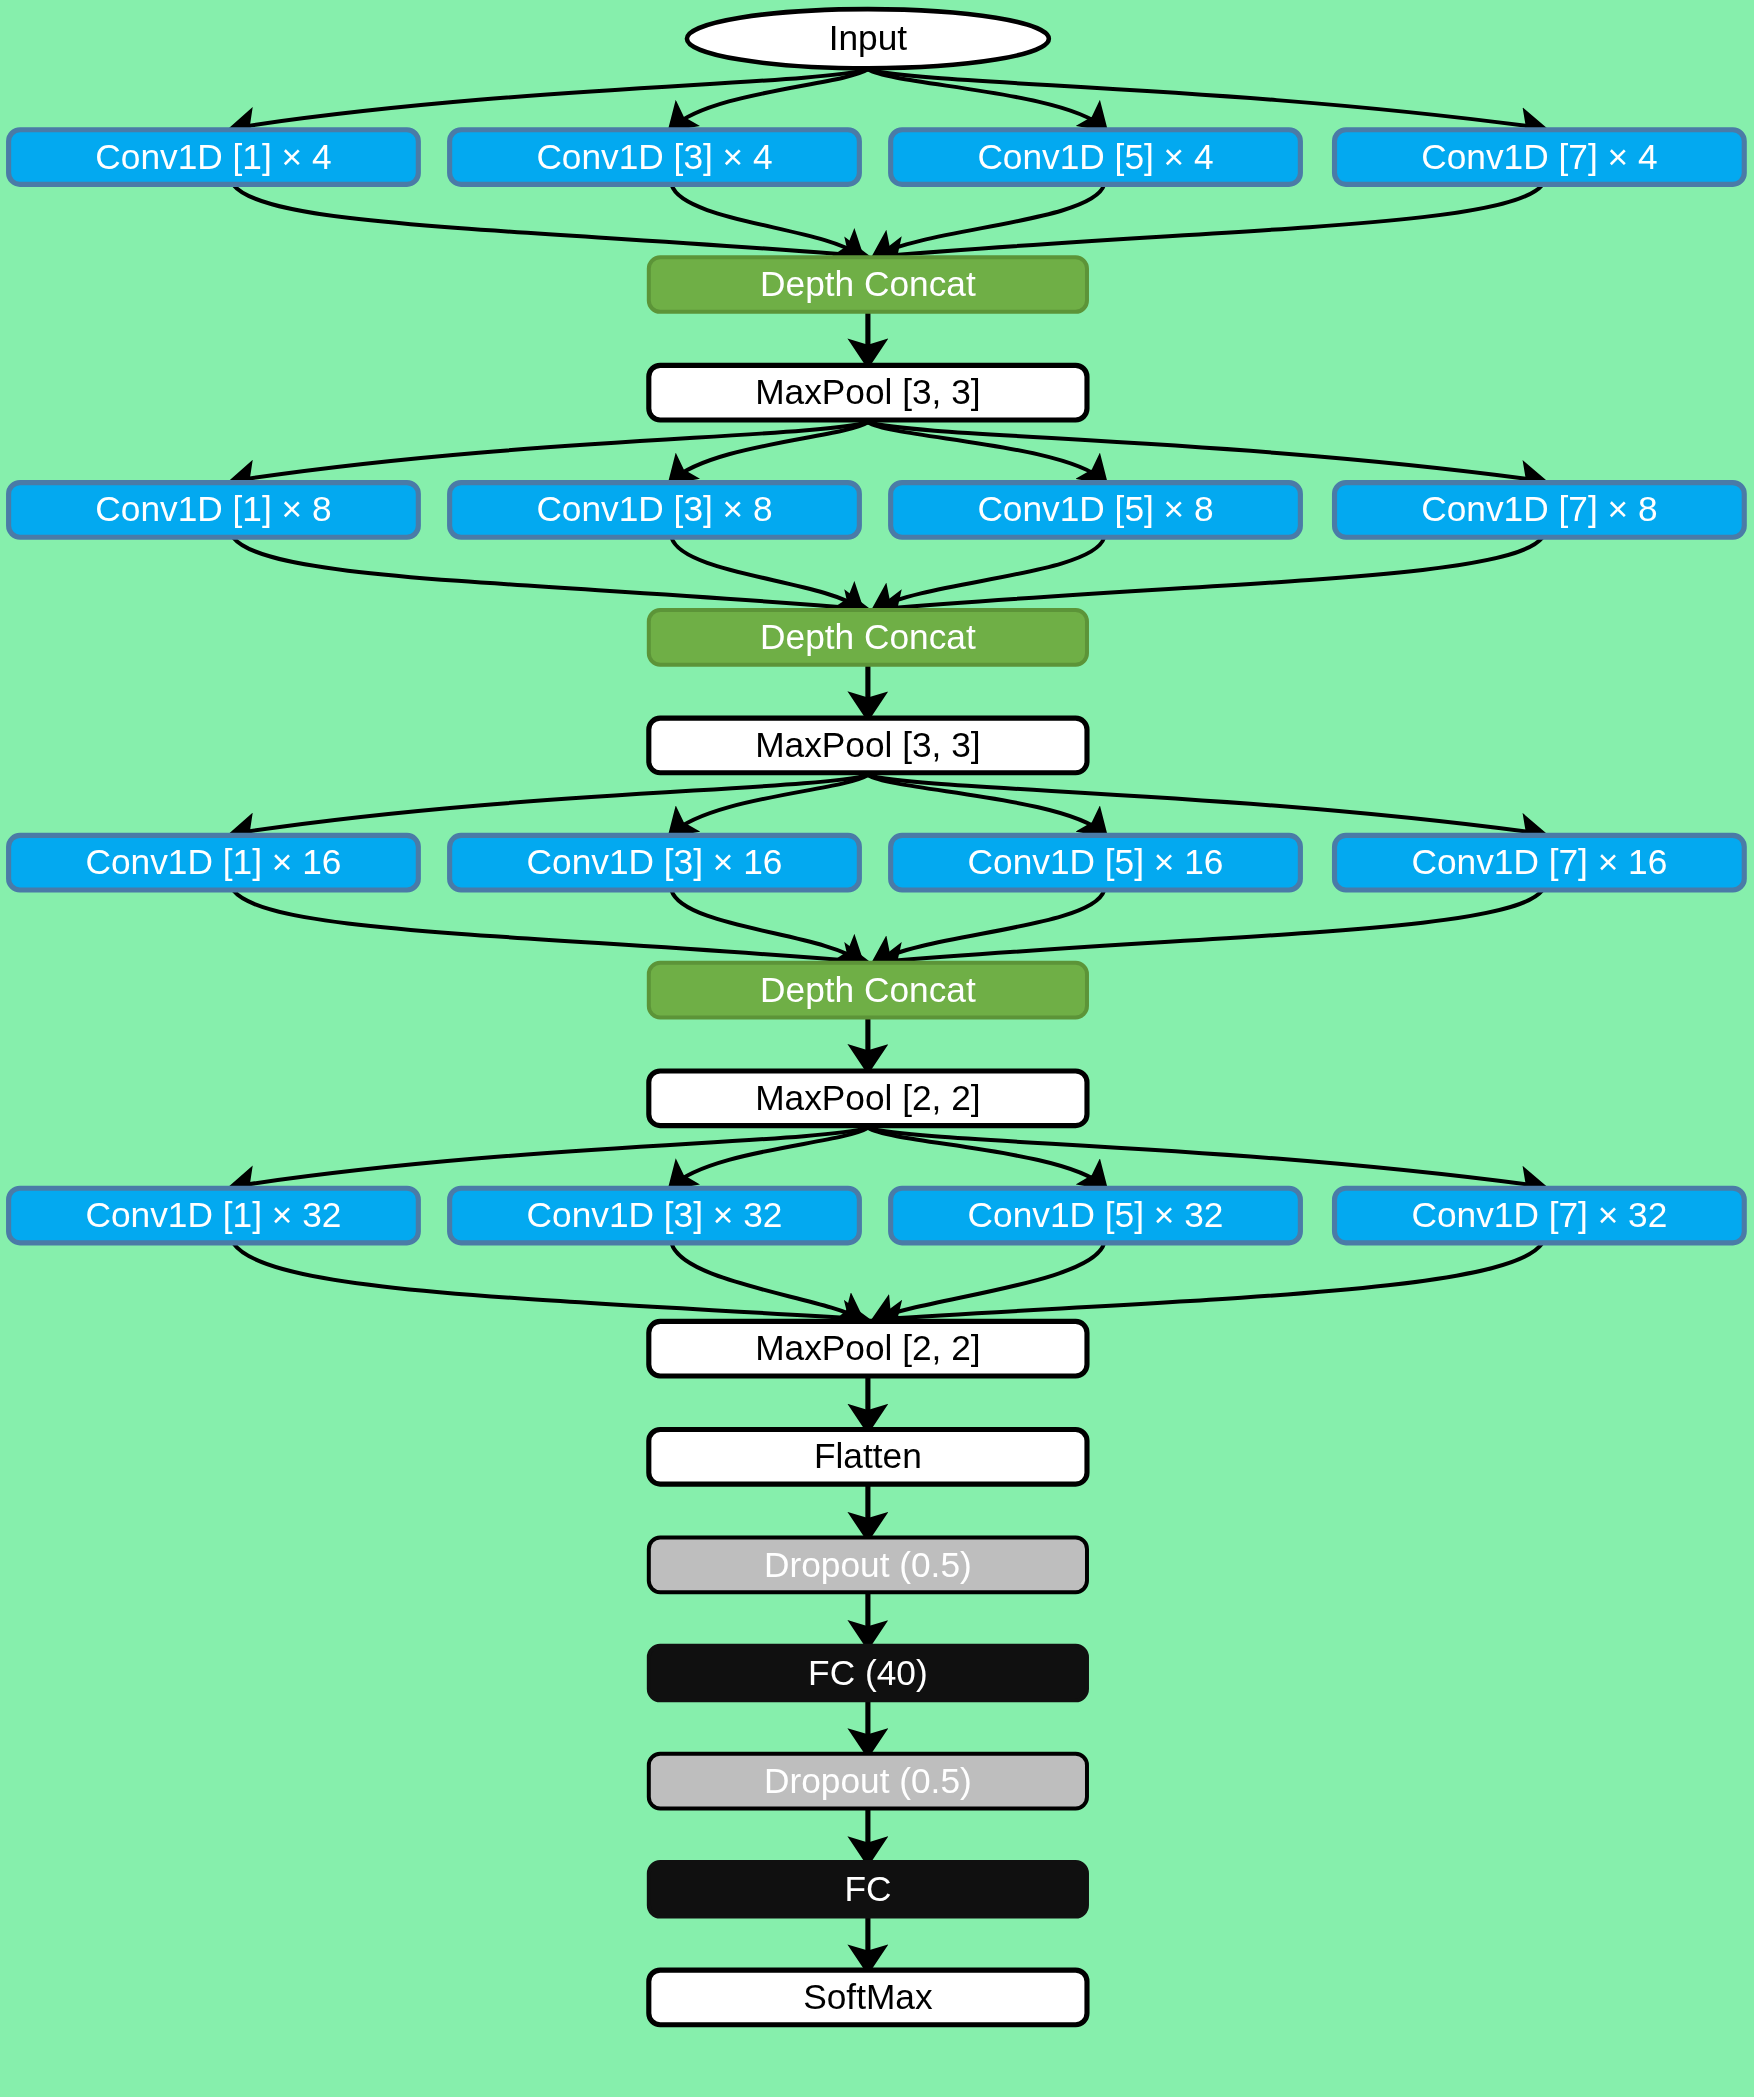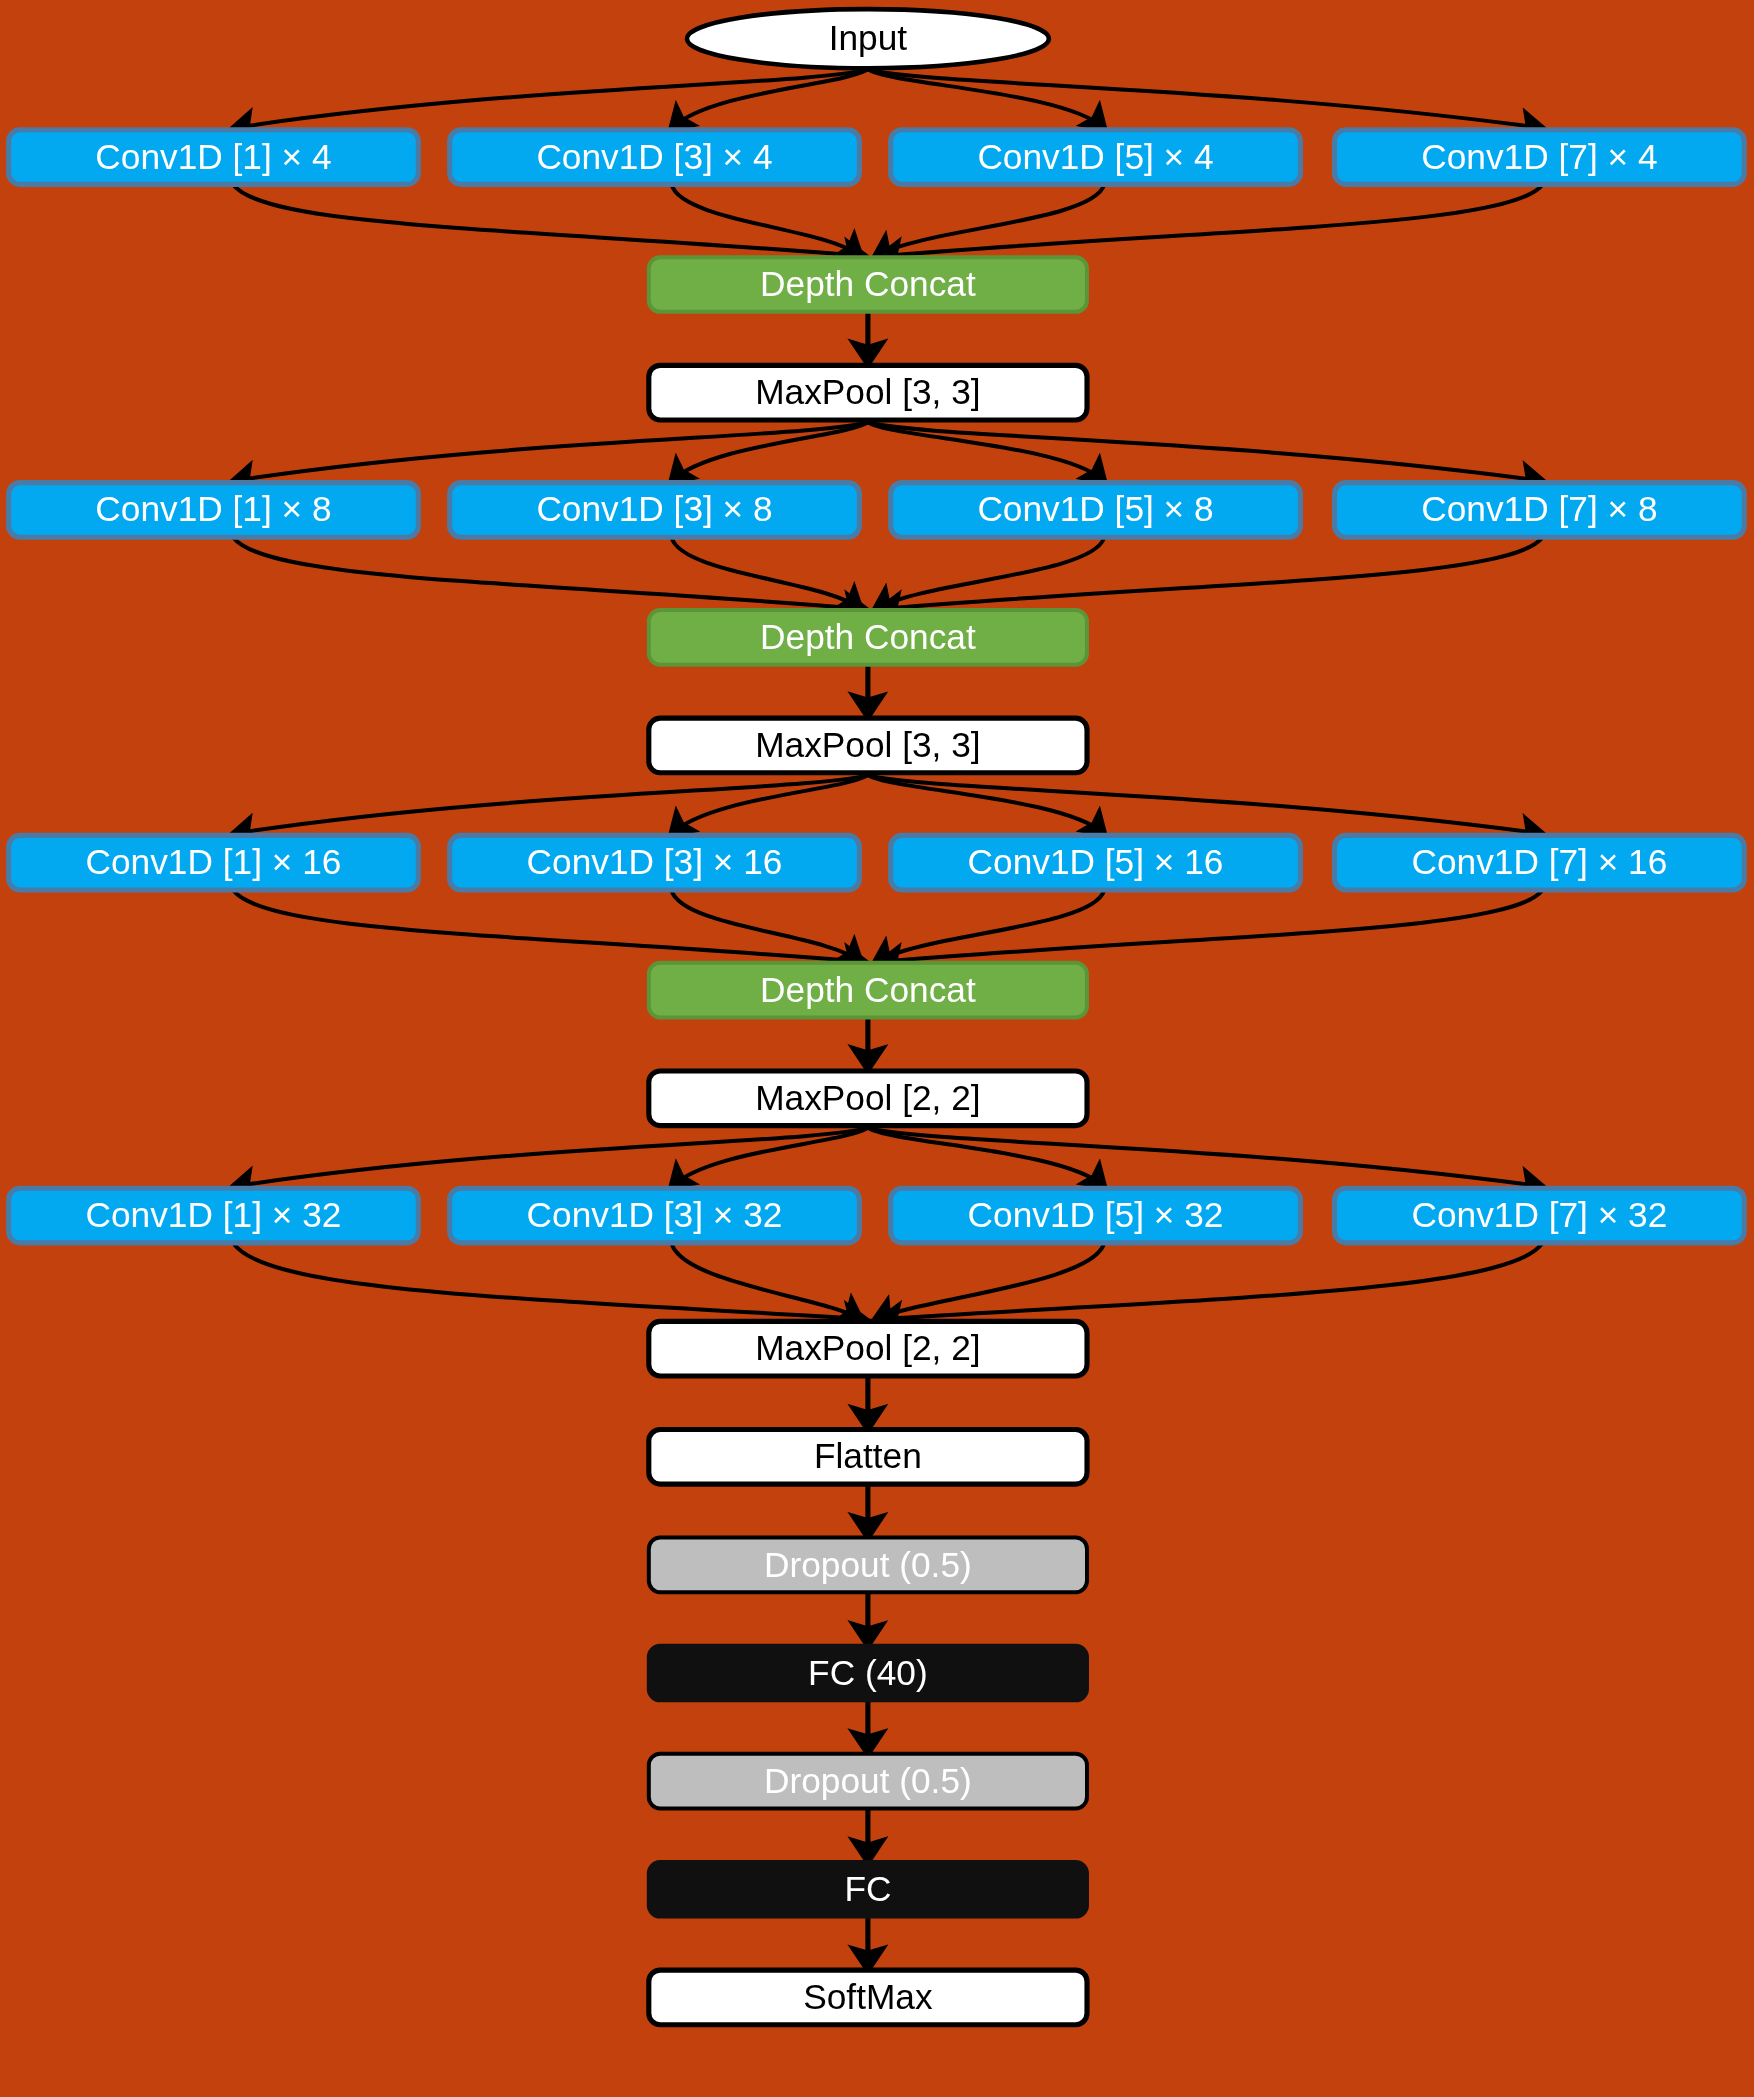--- a/index.html
+++ b/index.html
@@ -10,21 +10,21 @@
   body {
     width: 1754px;
     height: 2097px;
     font-family: "Liberation Sans", sans-serif;
     overflow: hidden;
   }
   #diagram-root {
     position: relative;
     width: 1754px;
     height: 2097px;
-    background: #c2410c;
+    background: #86efac;
   }
   svg#net-svg {
     position: absolute;
     top: 0;
     left: 0;
     width: 1754px;
     height: 2097px;
     display: block;
   }
   .node-label {

